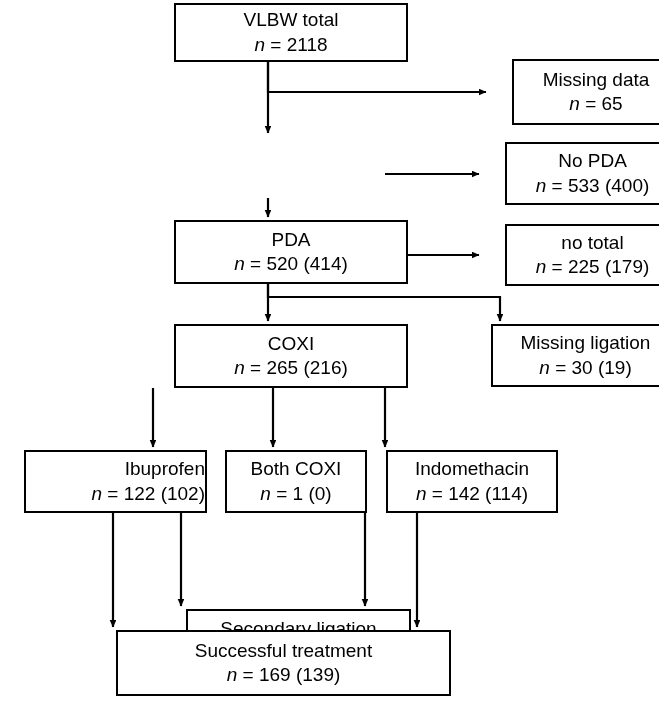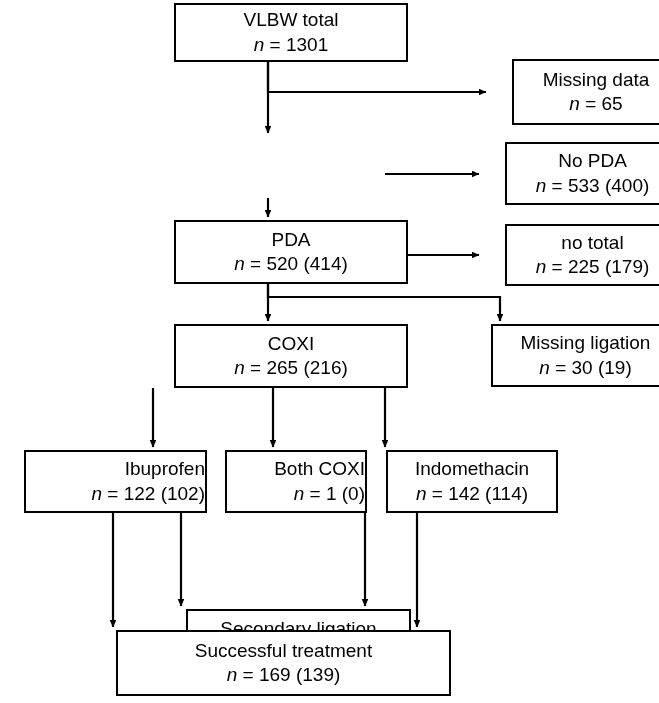--- a/index.html
+++ b/index.html
@@ -90,21 +90,21 @@
 
       <path d="M113,513 L113,627" marker-end="url(#arrowhead)"></path>
 
       <path d="M417,513 L417,627" marker-end="url(#arrowhead)"></path>
 
     </g>
   </svg>
 
   <div class="node" style="left:151px; top:3px; width:234px; height:59px;">
     <div class="line1">VLBW total</div>
-    <div class="line2"><span class="nvar">n</span> <span>= 1301</span></div>
+    <div class="line2"><span class="nvar">n</span> <span>= 2118</span></div>
   </div>
 
   <div class="node" style="left:489px; top:59px; width:168px; height:66px;">
     <div class="line1">Missing data</div>
     <div class="line2"><span class="nvar">n</span> <span>= 65</span></div>
   </div>
 
 
   <div class="node" style="left:482px; top:142px; width:175px; height:63px;">
     <div class="line1">No PDA</div>
@@ -129,21 +129,21 @@
   <div class="node" style="left:151px; top:324px; width:234px; height:64px;">
     <div class="line1">COXI</div>
     <div class="line2"><span class="nvar">n</span> <span>= 265 (216)</span></div>
   </div>
 
   <div class="node" style="left:1px; top:450px; width:183px; height:63px;align-items:flex-end;">
     <div class="line1">Ibuprofen</div>
     <div class="line2"><span class="nvar">n</span> <span>= 122 (102)</span></div>
   </div>
 
-  <div class="node" style="left:202px; top:450px; width:142px; height:63px;align-items:flex-end;">
+  <div class="node" style="left:202px; top:450px; width:142px; height:63px;">
     <div class="line1">Both COXI</div>
     <div class="line2"><span class="nvar">n</span> <span>= 1 (0)</span></div>
   </div>
 
   <div class="node" style="left:363px; top:450px; width:172px; height:63px;">
     <div class="line1">Indomethacin</div>
     <div class="line2"><span class="nvar">n</span> <span>= 142 (114)</span></div>
   </div>
 
   <div class="node" style="left:163px; top:609px; width:225px; height:64px; z-index:2;">

